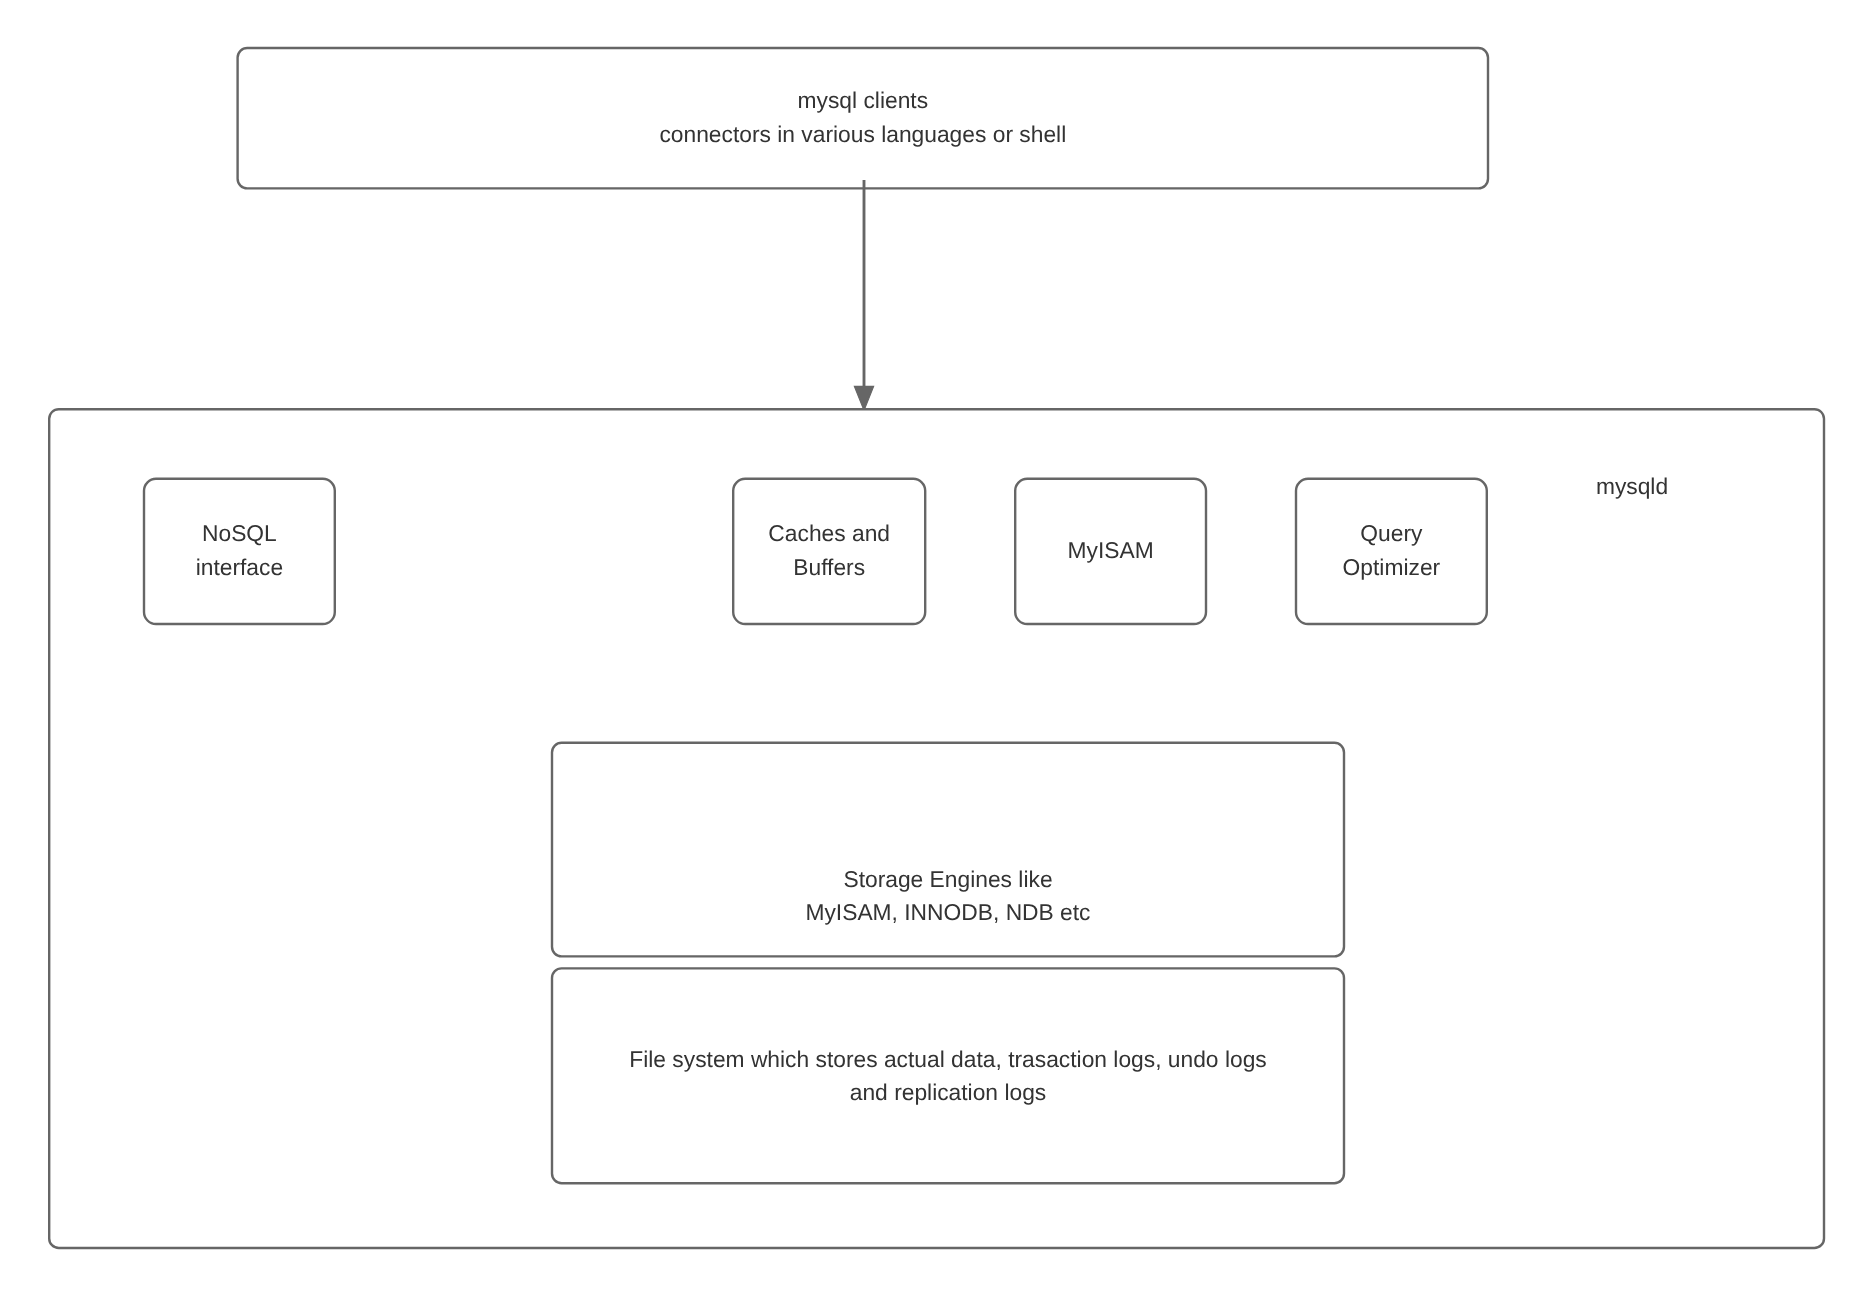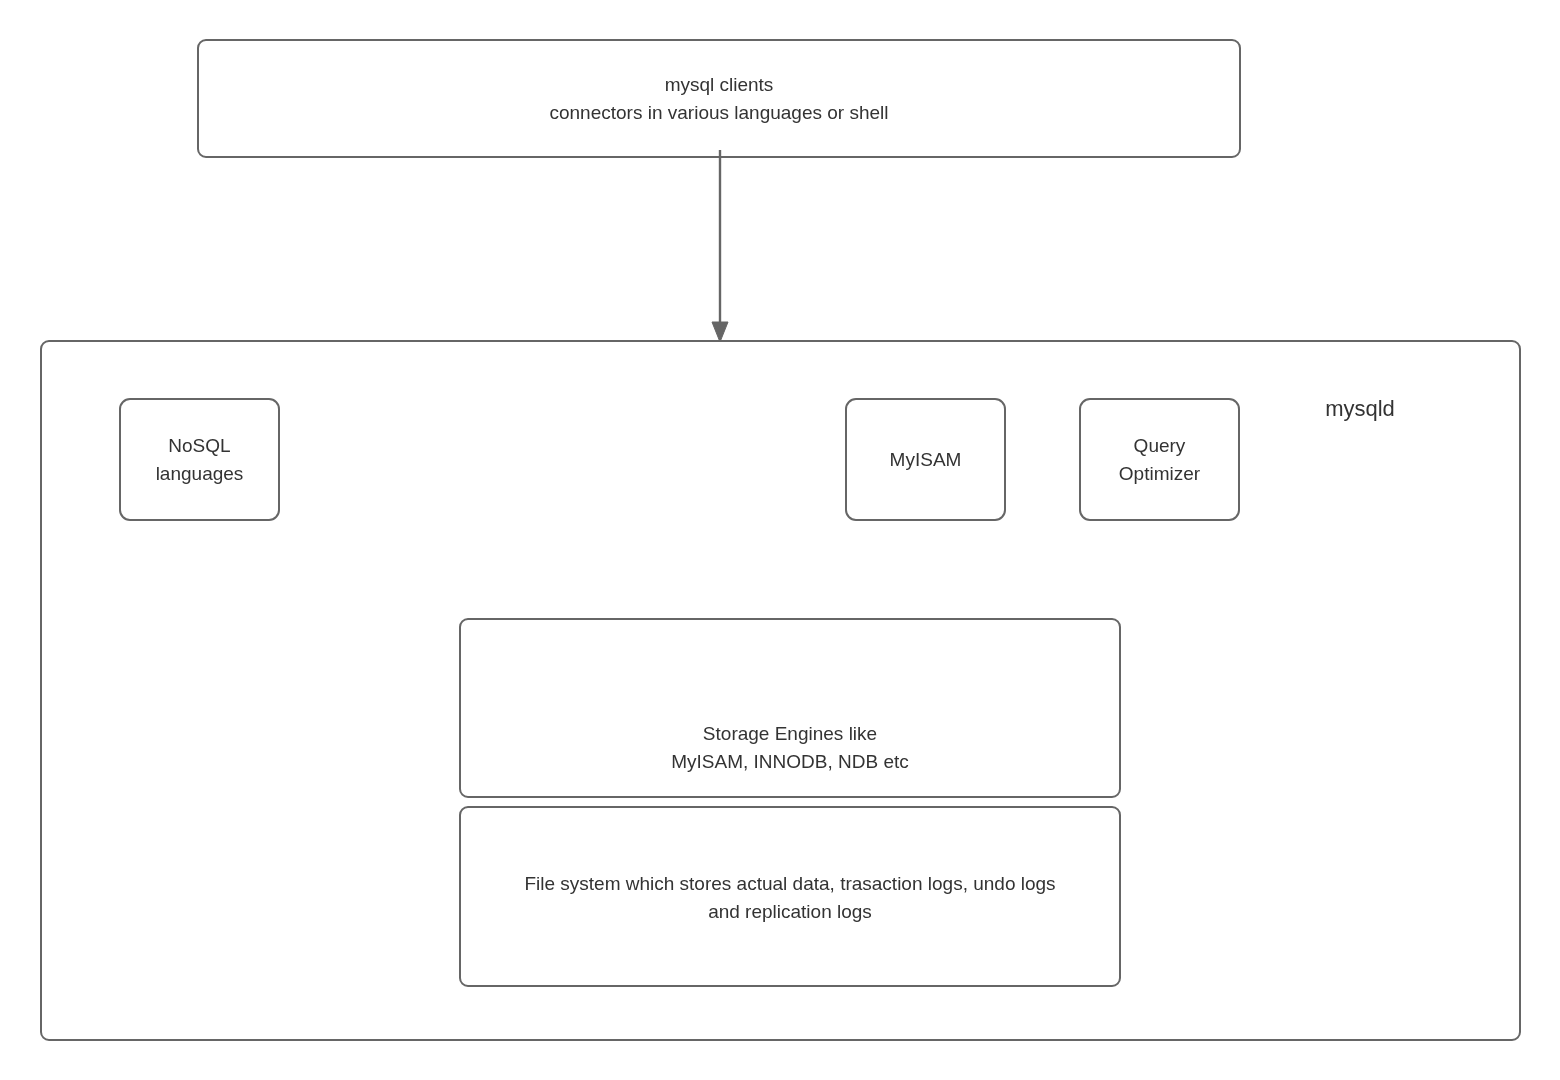--- a/index.html
+++ b/index.html
@@ -55,21 +55,21 @@
     display: block;
   }
 
   
   .mysqld-label {
     position: absolute;
     left: 1300px;
     top: 396px;
     width: 120px;
     text-align: center;
-    font-size: 22px;
+    font-size: 19px;
     color: #333333;
   }
 
   
   .node-comp {
     top: 398px;
     height: 123px;
     border-radius: 11px;
     font-size: 19px;
   }
@@ -121,23 +121,25 @@
   <svg class="connector" viewBox="0 0 130 200" width="130" height="200">
     <line x1="60" y1="0" x2="60" y2="182" stroke="#666666" stroke-width="2.4"></line>
     <polygon points="60,192 52,172 68,172" fill="#666666" stroke="#666666" stroke-width="1"></polygon>
   </svg>
 
   <div class="node node-mysqld"></div>
 
   <div class="mysqld-label">mysqld</div>
 
   <div class="node node-comp comp-nosql">NoSQL
-languages</div>
+interface</div>
 
 
+  <div class="node node-comp comp-caches">Caches and
+Buffers</div>
 
   <div class="node node-comp comp-parser">MyISAM</div>
 
   <div class="node node-comp comp-optimizer">Query
 Optimizer</div>
 
   <div class="node node-wide node-storage">Storage Engines like
 MyISAM, INNODB, NDB etc</div>
 
   <div class="node node-wide node-filesystem">File system which stores actual data, trasaction logs, undo logs

